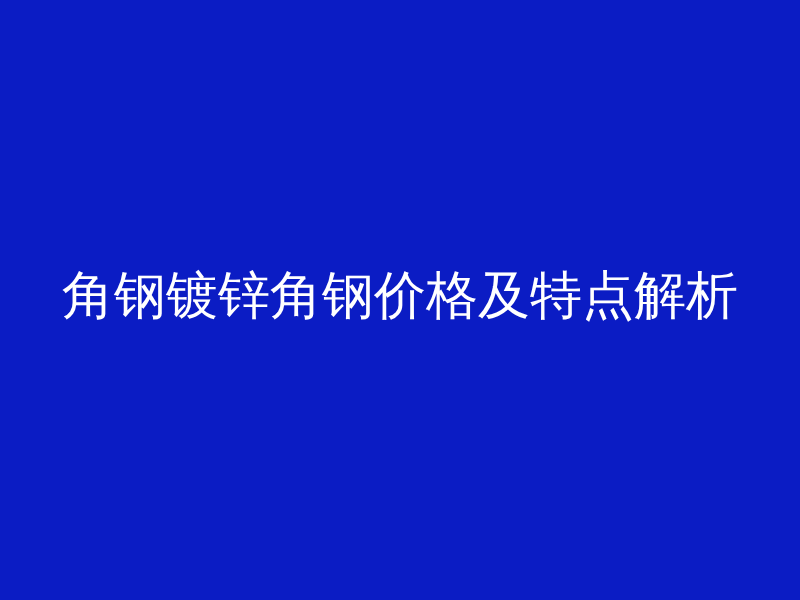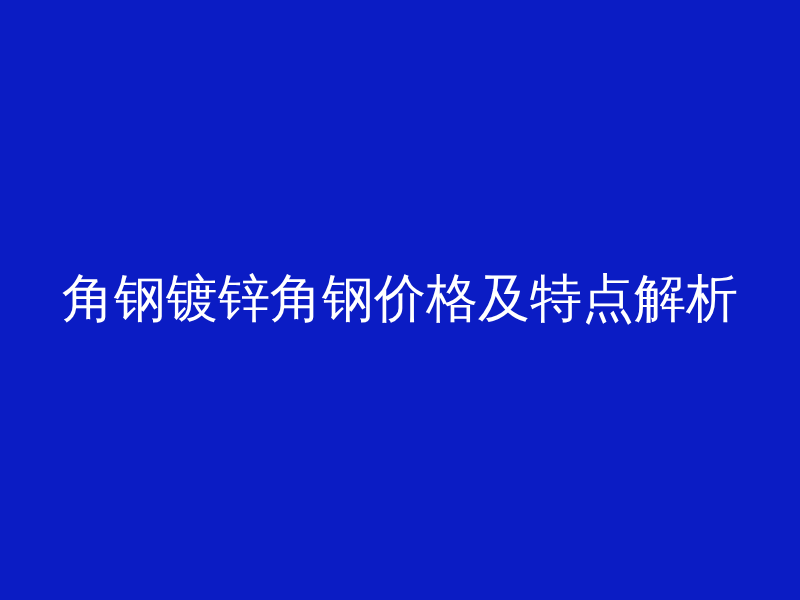--- a/index.html
+++ b/index.html
@@ -42,21 +42,21 @@
     justify-content: center;
   }
 
   .headline {
     display: block;
     width: 700px;
     margin: 14px;
     padding: 0;
     text-align: center;
     color: #ffffff;
-    font-family: Liberation Serif, serif;
+    font-family: Liberation Mono, monospace;
     font-size: 52px;
     font-weight: 400;
     line-height: 1.0;
     letter-spacing: 0px;
     white-space: nowrap;
     -webkit-font-smoothing: antialiased;
     text-rendering: geometricPrecision;
   }
 </style>
 </head>

